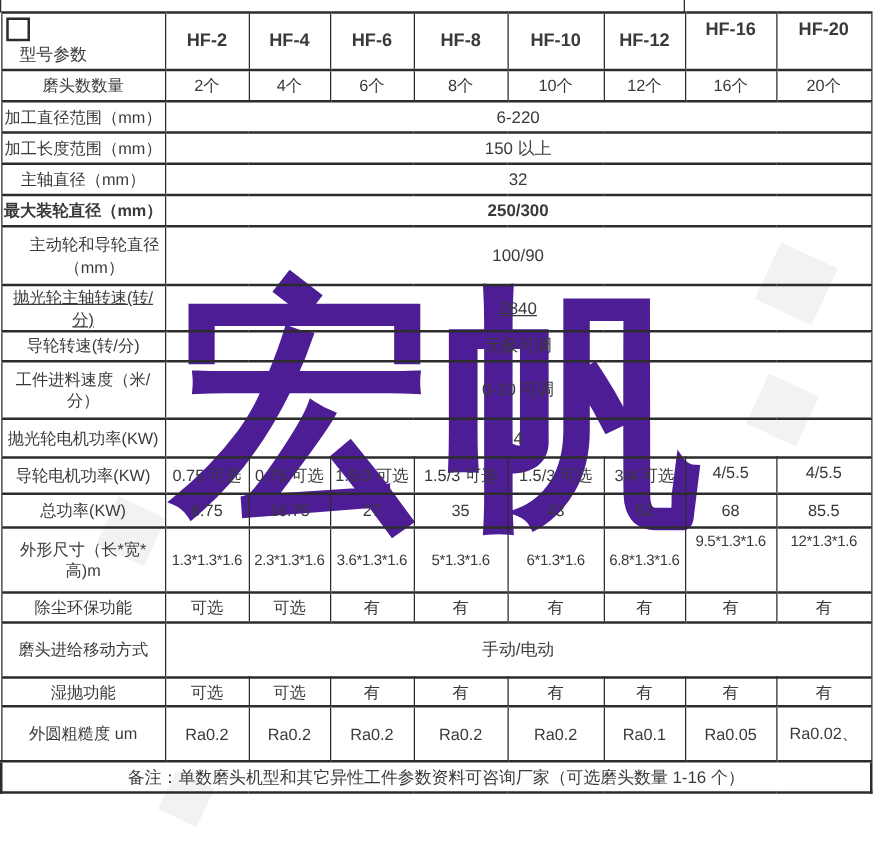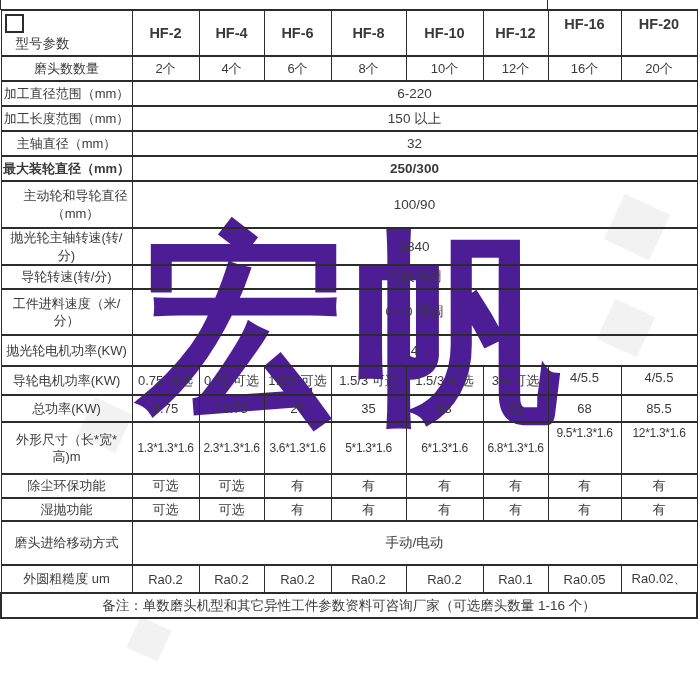--- a/index.html
+++ b/index.html
@@ -116,21 +116,21 @@
       </tr>
       <tr style="height: 25px; font-weight: bold;">
         <td class="row-label">最大装轮直径（mm）</td>
         <td colspan="8" class="span-val">250/300</td>
       </tr>
       <tr style="height: 47px;">
         <td class="row-label align-left">主动轮和导轮直径
 （mm）</td>
         <td colspan="8" class="span-val">100/90</td>
       </tr>
-      <tr style="height: 36px;">
+      <tr style="height: 36px; text-decoration: underline;">
         <td class="row-label">抛光轮主轴转速(转/分)</td>
         <td colspan="8" class="span-val">2840</td>
       </tr>
       <tr style="height: 24px; margin-left: 28px;">
         <td class="row-label">导轮转速(转/分)</td>
         <td colspan="8" class="span-val">无极可调</td>
       </tr>
       <tr style="height: 46px;">
         <td class="row-label">工件进料速度（米/分）</td>
         <td colspan="8" class="span-val">0-10 可调</td>
@@ -176,36 +176,36 @@
         <td class="row-label">除尘环保功能</td>
         <td>可选</td>
         <td>可选</td>
         <td>有</td>
         <td>有</td>
         <td>有</td>
         <td>有</td>
         <td>有</td>
         <td>有</td>
       </tr>
-      <tr style="height: 23px;">
-        <td class="row-label">湿抛功能</td>
-        <td>可选</td>
-        <td>可选</td>
-        <td>有</td>
-        <td>有</td>
-        <td>有</td>
-        <td>有</td>
-        <td>有</td>
-        <td>有</td>
-      </tr>
       <tr style="height: 44px;">
         <td class="row-label">磨头进给移动方式</td>
         <td colspan="8" class="span-val">手动/电动</td>
       </tr>
-      <tr style="height: 28px;">
+      <tr style="height: 23px;">
+        <td class="row-label">湿抛功能</td>
+        <td>可选</td>
+        <td>可选</td>
+        <td>有</td>
+        <td>有</td>
+        <td>有</td>
+        <td>有</td>
+        <td>有</td>
+        <td>有</td>
+      </tr>
+      <tr style="height: 44px;">
         <td class="row-label">外圆粗糙度 um</td>
         <td>Ra0.2</td>
         <td>Ra0.2</td>
         <td>Ra0.2</td>
         <td>Ra0.2</td>
         <td>Ra0.2</td>
         <td>Ra0.1</td>
         <td>Ra0.05</td>
         <td>Ra0.02、</td>
       </tr>

